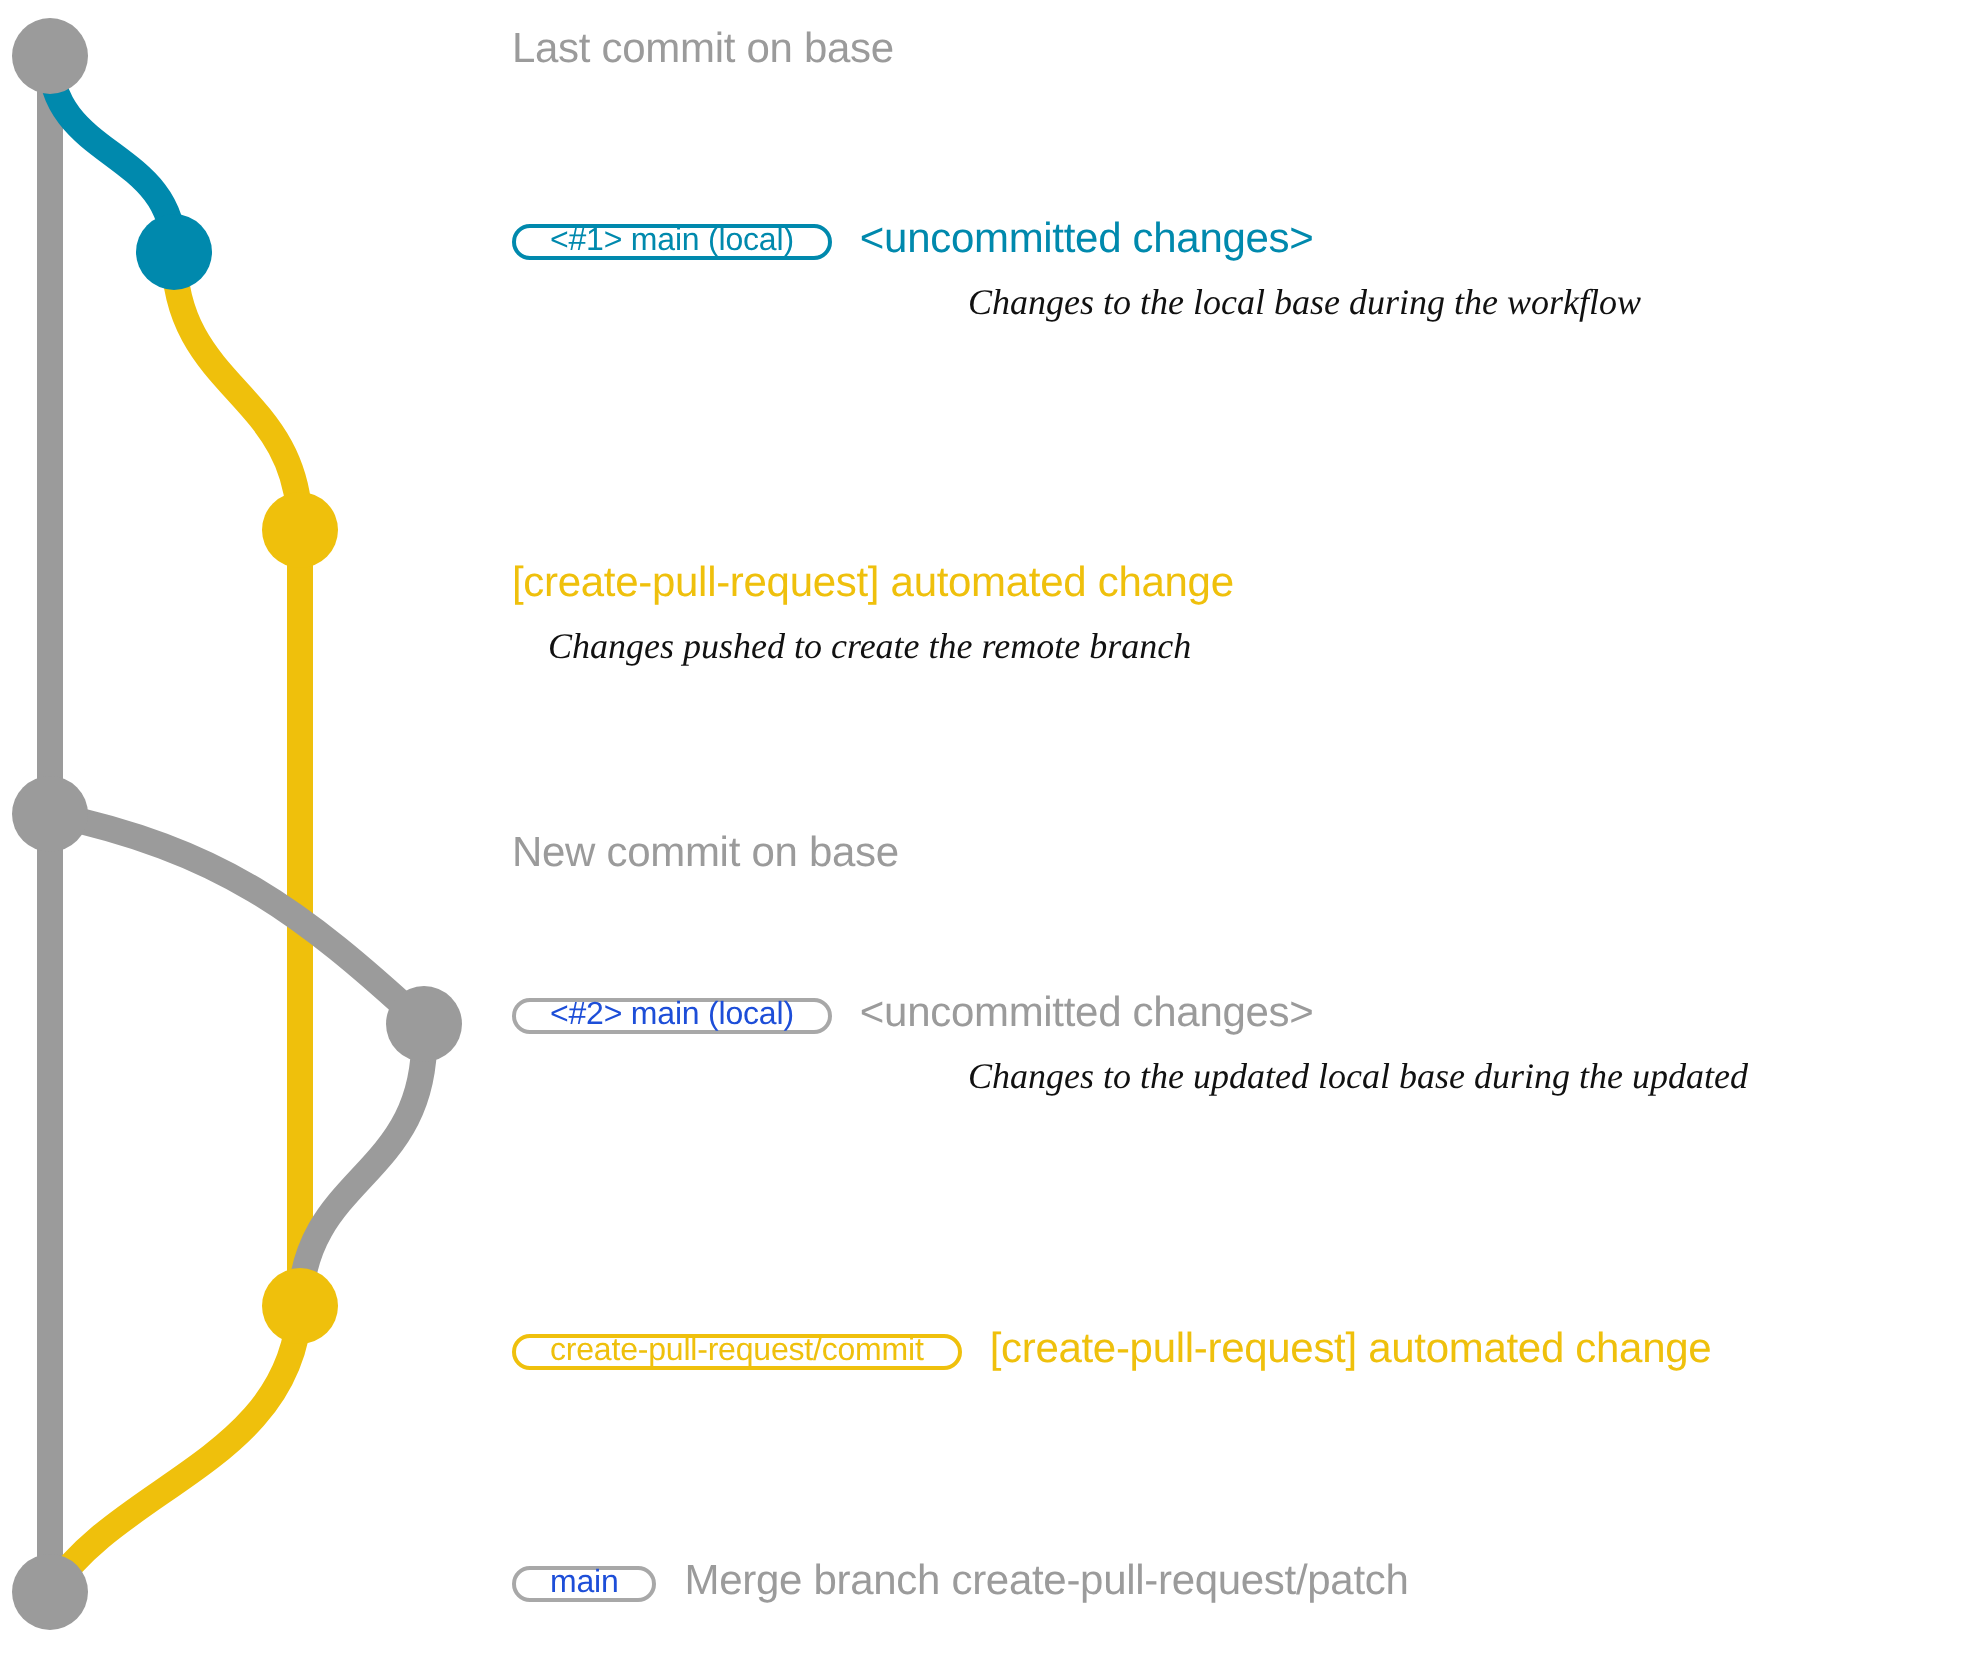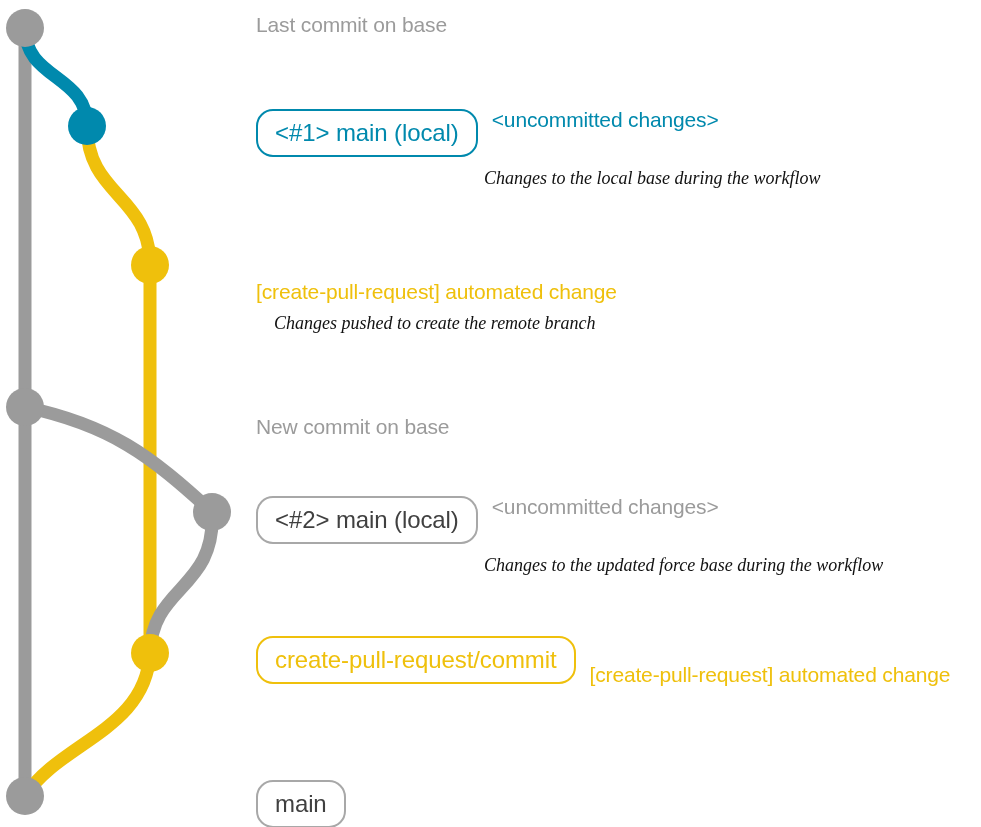--- a/index.html
+++ b/index.html
@@ -27,41 +27,41 @@
     height: 827px;
   }
 
   
   .row {
     position: absolute;
     display: block;
   }
   .row-main {
     display: flex;
-    align-items: flex-start;
+    align-items: flex-end;
     white-space: nowrap;
   }
   .pill {
     display: inline-flex;
     align-items: center;
     justify-content: center;
     box-sizing: border-box;
-    height: 48px;
+    height: 18px;
     padding: 0 17px;
     border: 2px solid #9b9b9b;
     border-radius: 17px;
-    font-size: 24px;
+    font-size: 16px;
     line-height: 1;
     letter-spacing: -0.1px;
     color: #9b9b9b;
     background: #ffffff;
   }
   .pill.teal   { border-color: #0089ad; color: #0089ad; }
   .pill.yellow { border-color: #efc00c; color: #efc00c; }
-  .pill.gray   { border-color: #a8a8a8; color: #404040; }
+  .pill.gray   { border-color: #a8a8a8; color: #1d4ed8; }
 
   .headline {
     font-size: 21px;
     line-height: 1;
     letter-spacing: -0.15px;
     white-space: nowrap;
   }
   .headline.teal   { color: #0089ad; }
   .headline.yellow { color: #efc00c; margin-top: 28px; }
   .headline.gray   { color: #9b9b9b; }
@@ -140,31 +140,32 @@
       <span class="headline gray">New commit on base</span>
     </div>
   </div>
 
   <div class="row" style="left:256px; top:496px;">
     <div class="row-main">
       <span class="pill gray">&lt;#2&gt; main (local)</span>
       <span class="gap"></span>
       <span class="headline gray">&lt;uncommitted changes&gt;</span>
     </div>
-    <div class="subcaption indent-c">Changes to the updated force base during the workflow</div>
+    <div class="subcaption indent-c">Changes to the updated local base during the updated</div>
   </div>
 
   <div class="row" style="left:256px; top:636px;">
     <div class="row-main">
       <span class="pill yellow">create-pull-request/commit</span>
       <span class="gap"></span>
       <span class="headline yellow">[create-pull-request] automated change</span>
     </div>
   </div>
 
   <div class="row" style="left:256px; top:780px;">
     <div class="row-main">
       <span class="pill gray">main</span>
       <span class="gap"></span>
+      <span class="headline gray">Merge branch create-pull-request/patch</span>
     </div>
   </div>
 
 </div>
 
 </body></html>

